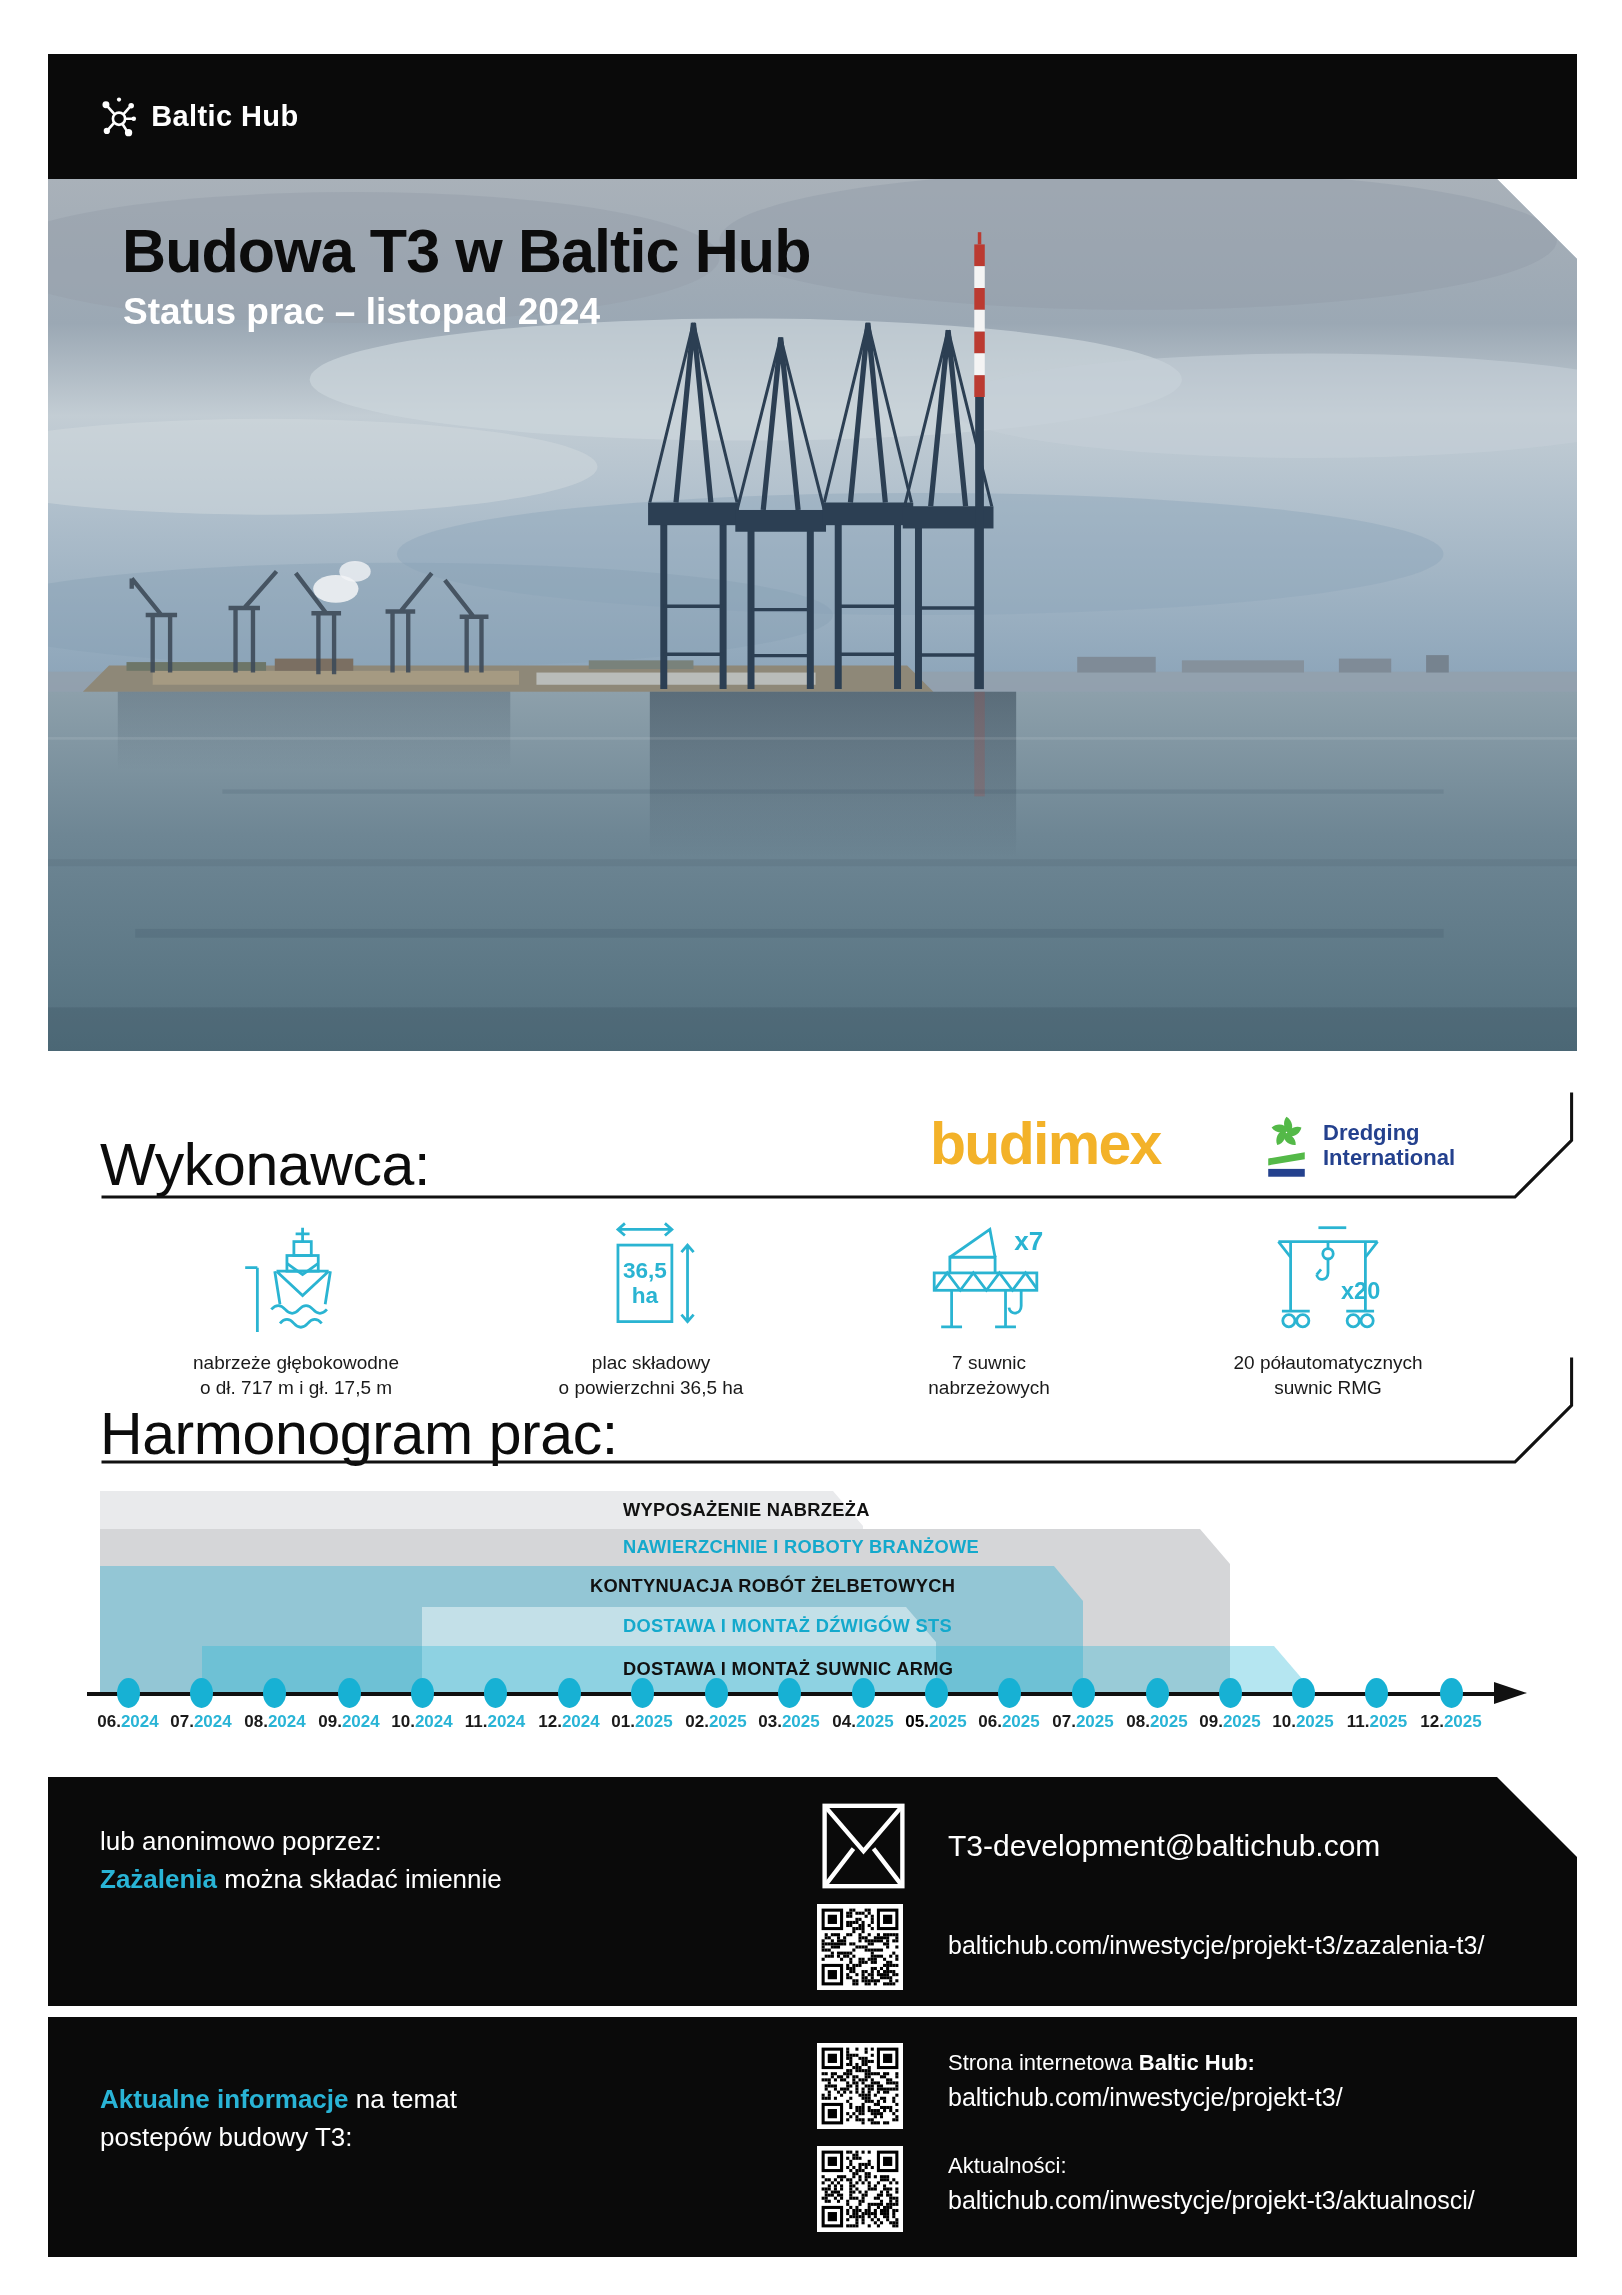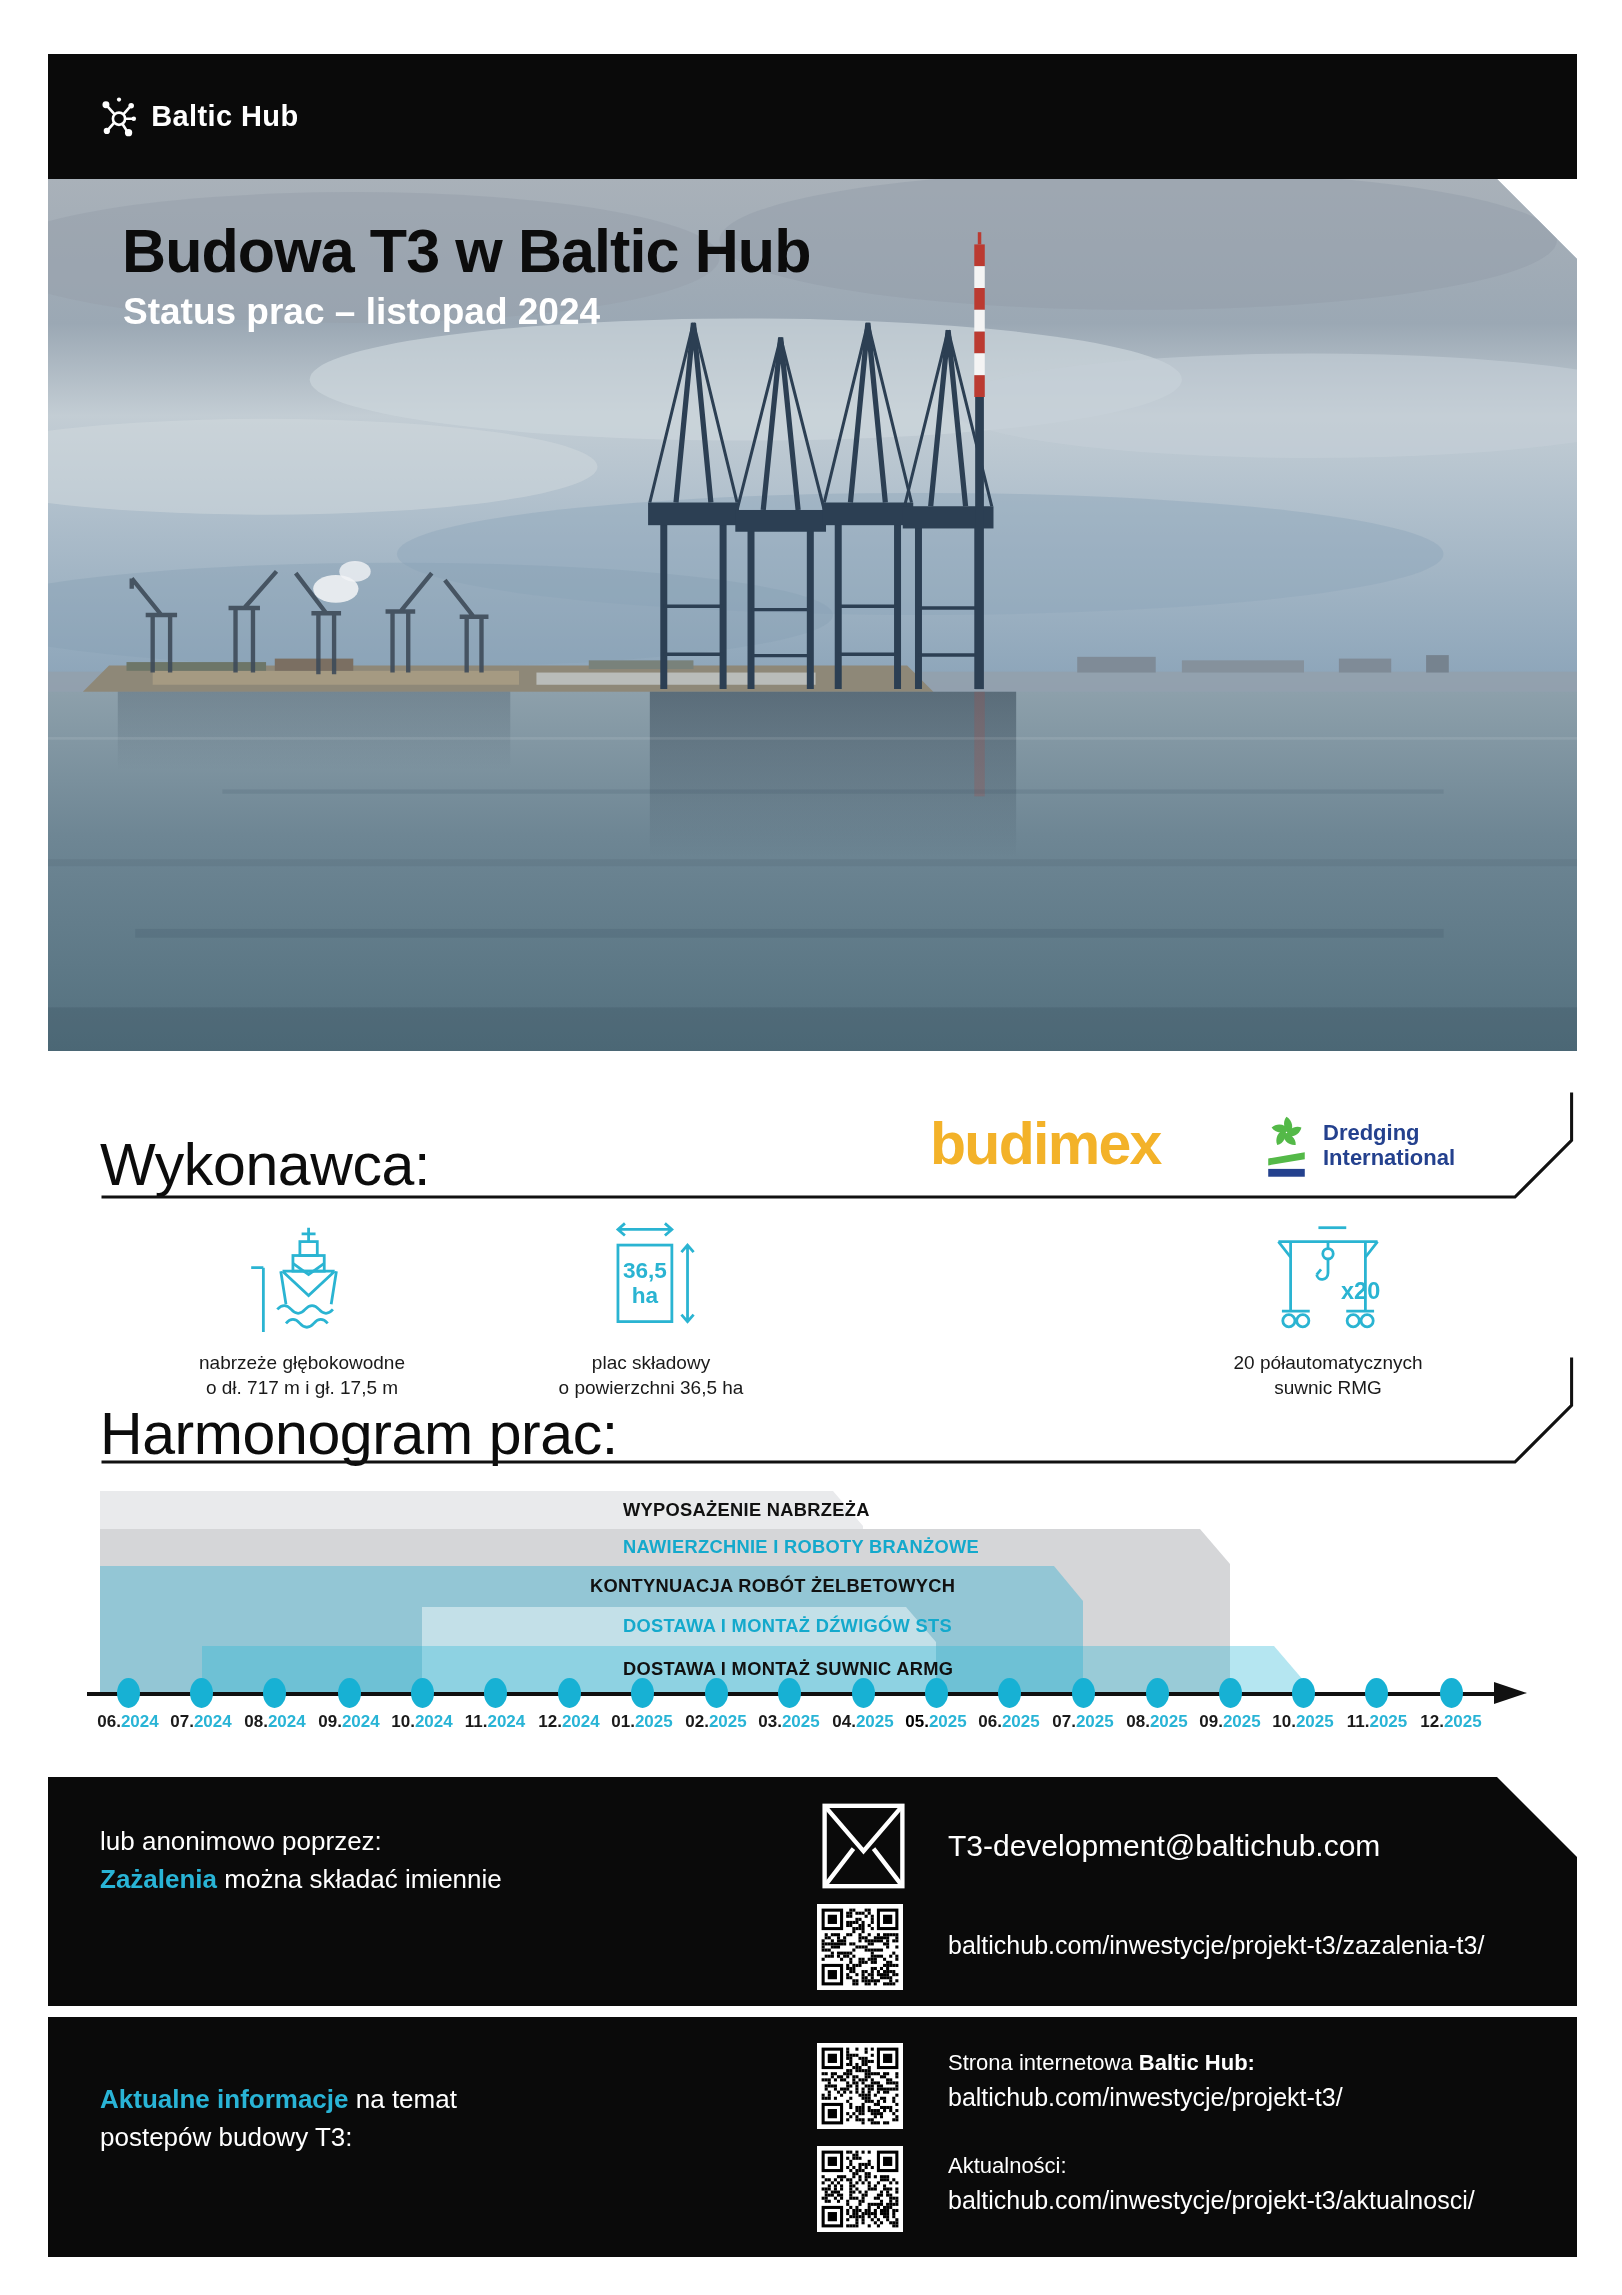--- a/index.html
+++ b/index.html
@@ -177,21 +177,21 @@
       <path d="M6,52 L48,45 L48,53 L6,60 Z" fill="#54b948"></path>
       <rect x="6" y="64" width="42" height="9" fill="#24418e"></rect>
     </svg>
     <div class="di-text">
       <div>Dredging</div>
       <div>International</div>
     </div>
   </div>
 
   <div class="stats">
-    <div class="stat" style="left:97px;">
+    <div class="stat" style="left:91px;">
       <div class="icon-wrap">
         <svg width="131" height="120" viewBox="0 0 150 138">
           <g fill="none" stroke="#2ab4d2" stroke-width="3.2">
             <path d="M16,56 H30 M30,56 V130"></path>
             <path d="M52,60 H112 M52,60 L82,88 L112,60"></path>
             <path d="M50,60 L56,98 M114,60 L108,98"></path>
             <rect x="64" y="42" width="36" height="18"></rect>
             <path d="M64,51 L82,64 L100,51"></path>
             <rect x="72" y="26" width="20" height="16"></rect>
             <path d="M82,10 V26 M74,17 H90"></path>
@@ -210,20 +210,37 @@
             <rect x="42" y="30" width="62" height="88"></rect>
             <path d="M42,12 H104 M50,5 L42,12 L50,19 M96,5 L104,12 L96,19"></path>
             <path d="M122,30 V118 M115,38 L122,30 L129,38 M115,110 L122,118 L129,110"></path>
           </g>
           <text x="73" y="68" class="icon-val" font-size="26" text-anchor="middle">36,5</text>
           <text x="73" y="97" class="icon-val" font-size="26" text-anchor="middle">ha</text>
         </svg>
       </div>
       <div class="cap">plac składowy</div>
       <div class="cap">o powierzchni 36,5 ha</div>
+    </div>
+    <div class="stat" style="left:784px;">
+      <div class="icon-wrap">
+        <svg width="148" height="120" viewBox="0 0 170 138">
+          <g fill="none" stroke="#2ab4d2" stroke-width="3.2">
+            <rect x="22" y="62" width="118" height="20"></rect>
+            <path d="M22,82 L37,62 L52,82 L67,62 L82,82 L97,62 L112,82 L127,62 L140,80"></path>
+            <path d="M40,62 V44 H92 V62"></path>
+            <path d="M40,44 L86,12 L92,44"></path>
+            <path d="M42,82 V124 M104,82 V124 M30,124 H54 M92,124 H116"></path>
+            <path d="M122,82 V100 c0,10 -13,11 -14,2"></path>
+          </g>
+          <text x="114" y="36" class="icon-val" font-size="30">x7</text>
+        </svg>
+      </div>
+      <div class="cap">7 suwnic</div>
+      <div class="cap">nabrzeżowych</div>
     </div>
     <div class="stat" style="left:1123px;">
       <div class="icon-wrap">
         <svg width="148" height="120" viewBox="0 0 170 138">
           <g fill="none" stroke="#2ab4d2" stroke-width="3.2">
             <path d="M74,10 H106"></path>
             <path d="M28,26 H142"></path>
             <path d="M42,26 V106 M128,26 V106"></path>
             <path d="M28,26 L42,44 M142,26 L128,44"></path>
             <path d="M85,26 V34"></path>

